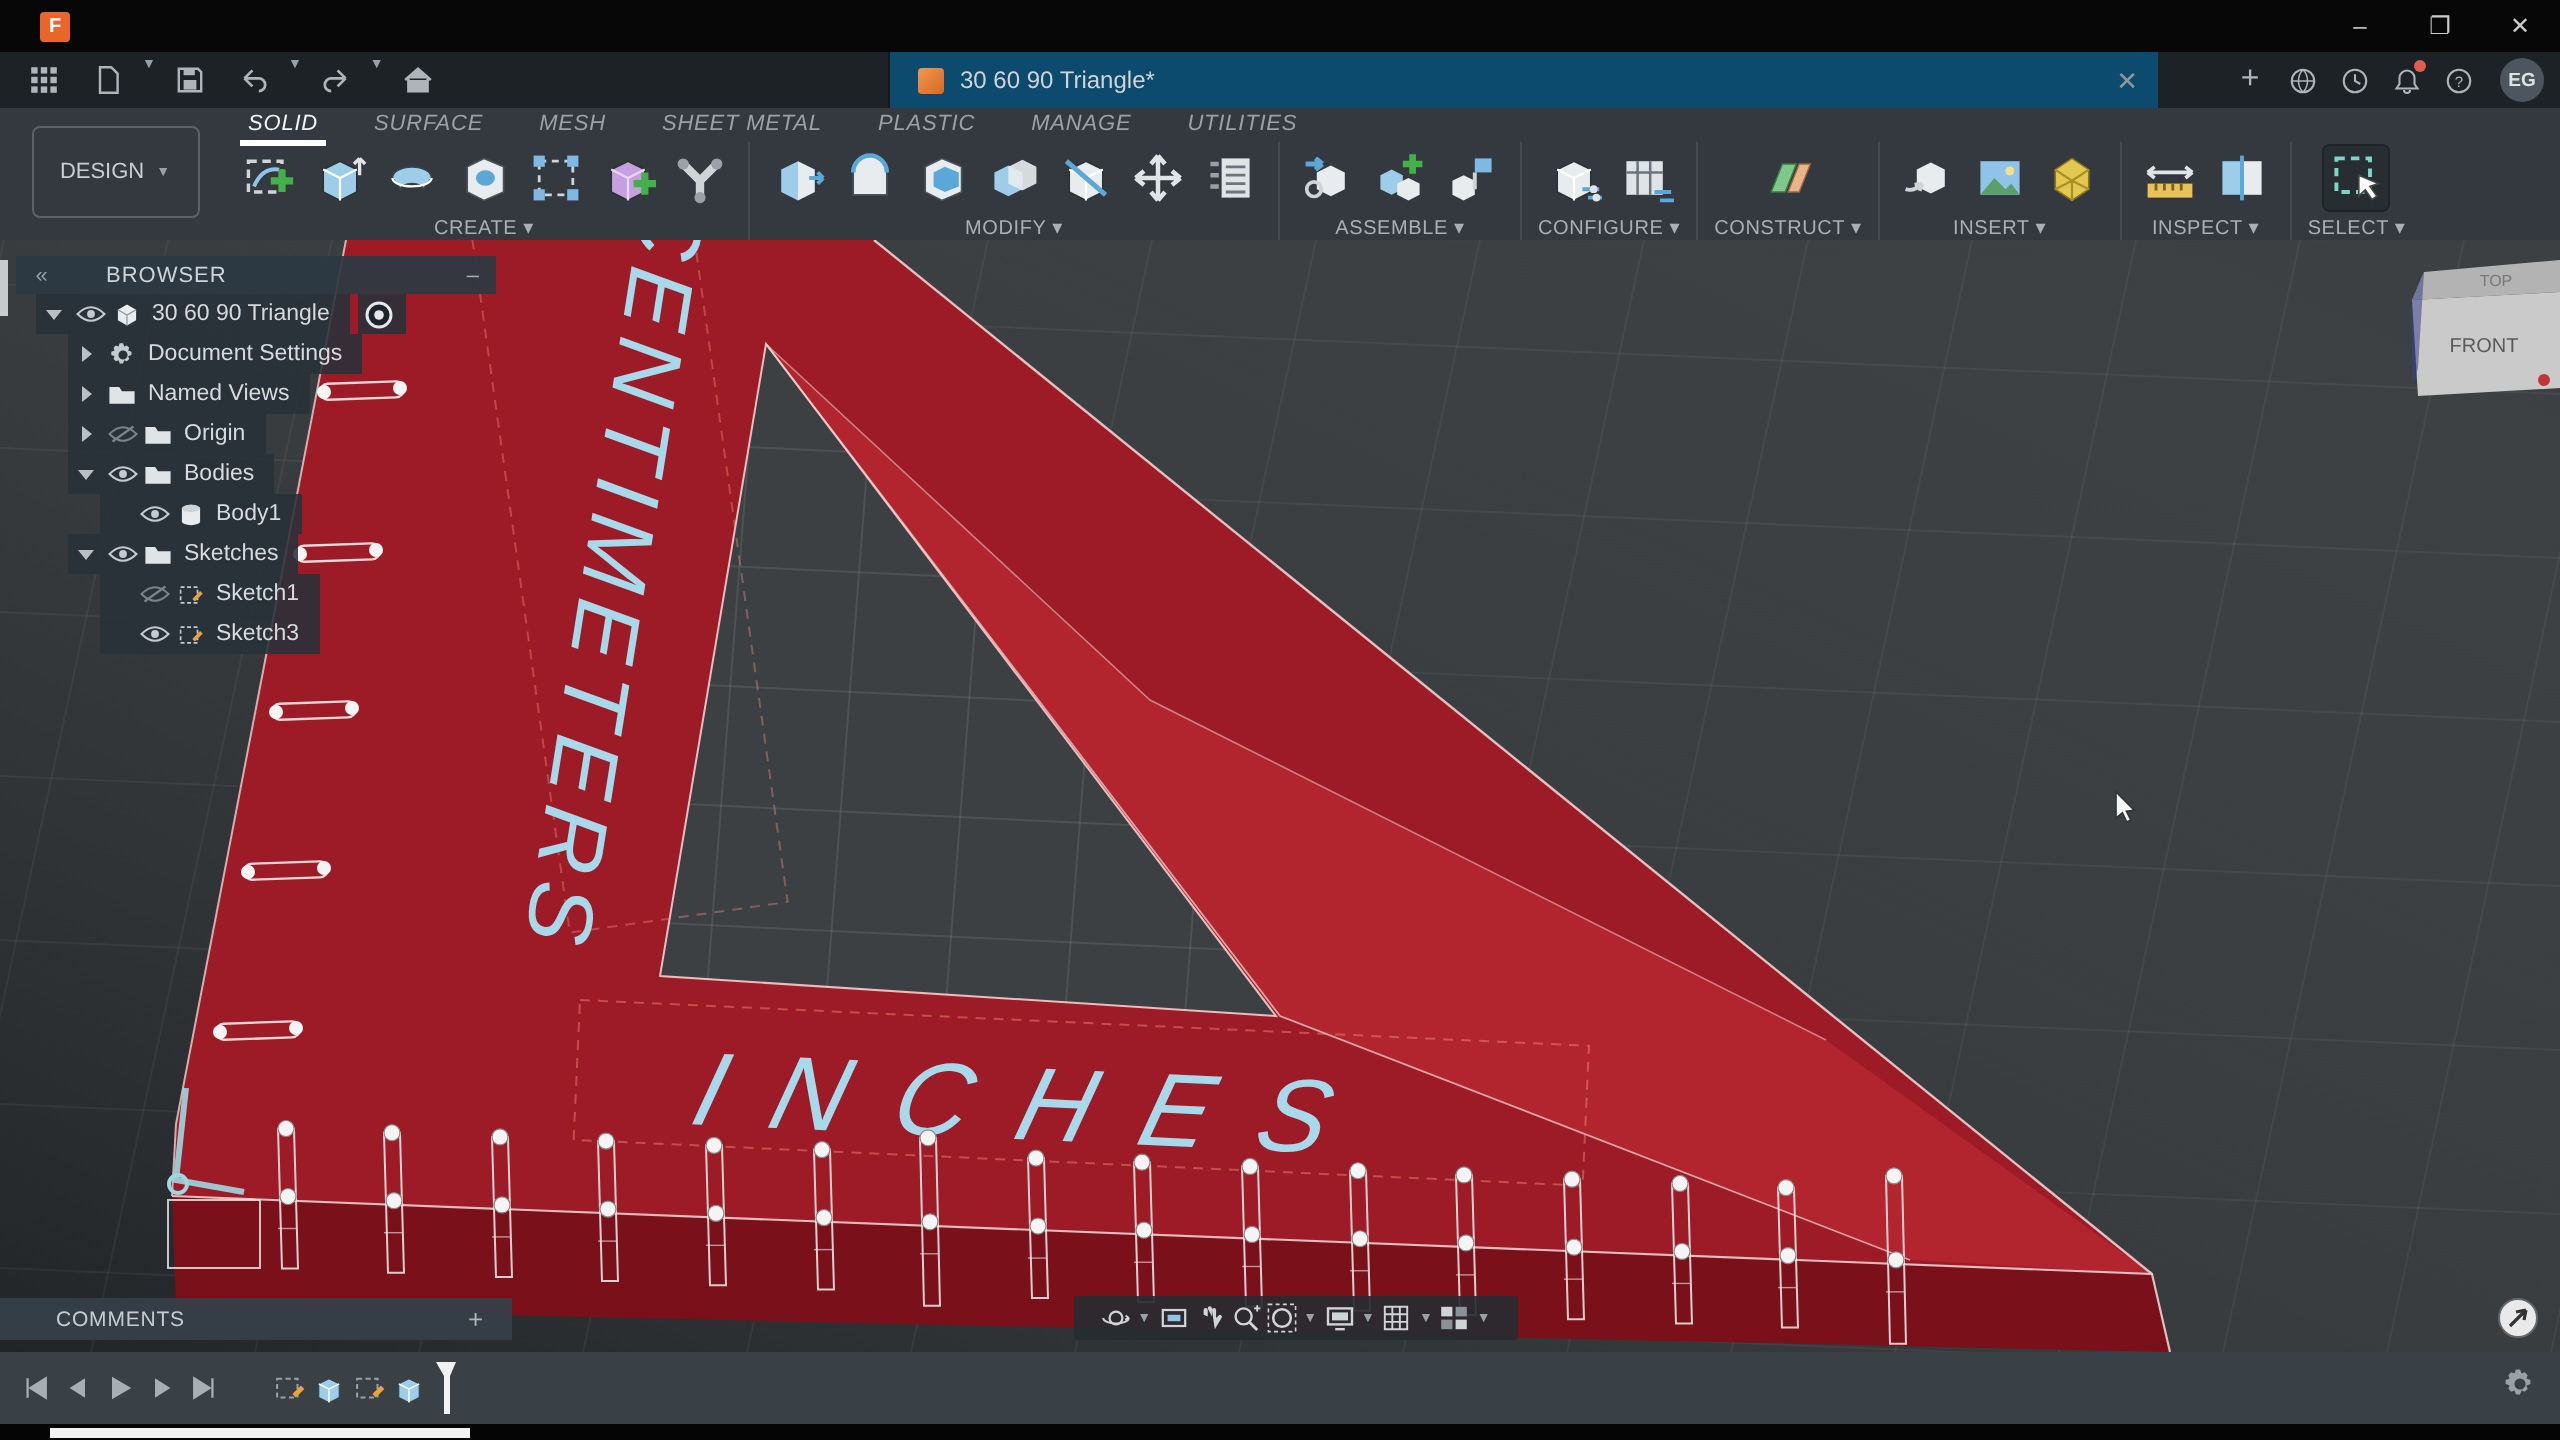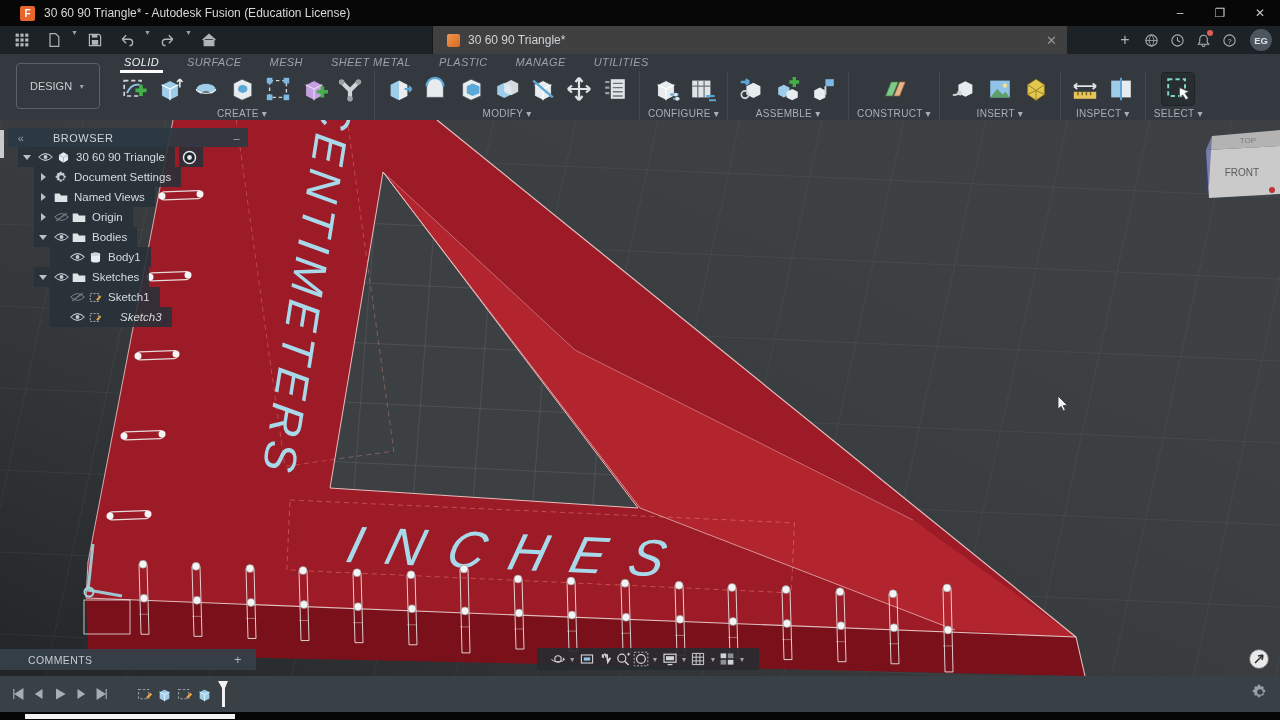--- a/index.html
+++ b/index.html
@@ -14,21 +14,21 @@
     color:#fff; font-size:10px; font-weight:bold; display:flex; align-items:center; justify-content:center; }
   #win-controls { position:absolute; right:0; top:0; height:26px; display:flex; }
   .winbtn { width:40px; height:26px; display:flex; align-items:center; justify-content:center;
     color:#c9c9c9; font-size:12px; }
 
   
   #tabrow { position:absolute; left:0; top:26px; width:1280px; height:28px; background:#1d2226;
     display:flex; align-items:center; }
   .qicon { width:26px; height:22px; display:flex; align-items:center; justify-content:center; margin:0 3px; }
   .qicon svg, .ricon svg { display:block; }
-  #doctab { position:absolute; left:432px; top:0; width:635px; height:28px; background:#404040;
+  #doctab { position:absolute; left:444px; top:0; width:635px; height:28px; background:#0c4a6e;
     border-left:1px solid #14181b; display:flex; align-items:center; font-size:12px; color:#cfd4d8; }
   #doctab .cube { width:13px; height:13px; margin:0 8px 0 14px; background:linear-gradient(135deg,#f29650,#d86a20);
     border-radius:2px; }
   #tab-close { position:absolute; right:10px; color:#8e979d; font-size:13px; }
   #tabright { position:absolute; right:0; top:26px; height:28px; display:flex; align-items:center; }
   .ricon { width:26px; height:24px; display:flex; align-items:center; justify-content:center; position:relative; }
   #avatar { width:22px; height:22px; border-radius:50%; background:#4d565e; color:#dde2e5; font-size:9.5px;
     font-weight:bold; display:flex; align-items:center; justify-content:center; margin:0 8px; }
   .notif-dot { position:absolute; top:2px; right:3px; width:6px; height:6px; border-radius:50%; background:#e05d50; }
 
@@ -79,21 +79,20 @@
   #bottomstrip { position:absolute; left:0; top:712px; width:1280px; height:8px; background:#050505; z-index:9; }
   #progress { position:absolute; left:25px; top:1.5px; width:210px; height:5px; background:#f2f2f2; }
 </style>
 </head>
 <body>
 
 <div id="stage">
 
   <div id="titlebar">
     <div id="fusion-logo">F</div>
-    <span>30 60 90 Triangle* - Autodesk Fusion (Education License)</span>
     <div id="win-controls">
       <div class="winbtn">–</div>
       <div class="winbtn">❐</div>
       <div class="winbtn">✕</div>
     </div>
   </div>
 
   <div id="tabrow">
     <div id="quick-icons" style="display:flex;margin-left:6px;">
         <div class="qicon">
@@ -294,62 +293,62 @@
                 <path d="M3 5 h3 M3 9 h3 M3 13 h3" stroke="#9aa1a6" stroke-width="1.6"></path>
               </svg>
             </div>
           </div>
           <div class="glabel">MODIFY ▾</div>
         </div>
         <div class="group">
           <div class="tools">
             <div class="tool">
               <svg width="28" height="28" viewBox="0 0 20 20">
+                <path d="M6 8 l5-2.5 5 2.5 v6 l-5 2.5-5-2.5Z" fill="#e8ecee"></path>
+                <path d="M2 5 h6 M8 5 l-2.5-2 M8 5 l-2.5 2" stroke="#5aa7d8" stroke-width="1.8" fill="none"></path>
+                <circle cx="5" cy="14" r="2.6" fill="none" stroke="#cfd4d7" stroke-width="1.3"></circle>
+              </svg>
+            </div>
+            <div class="tool">
+              <svg width="28" height="28" viewBox="0 0 20 20">
+                <path d="M3 9 l4-2 4 2 v5 l-4 2-4-2Z" fill="#9ecde9"></path>
+                <path d="M9 12 l4-2 4 2 v4 l-4 2-4-2Z" fill="#e8ecee"></path>
+                <path d="M11 5 h7 M14.5 1.5 v7" stroke="#43b049" stroke-width="2.4"></path>
+              </svg>
+            </div>
+            <div class="tool">
+              <svg width="28" height="28" viewBox="0 0 20 20">
+                <path d="M3 11 l4-2 4 2 v5 l-4 2-4-2Z" fill="#e8ecee"></path>
+                <rect x="11" y="3" width="6" height="5" fill="#7db9e2"></rect>
+                <path d="M11 8 v6" stroke="#cfd4d7" stroke-width="1.4"></path>
+              </svg>
+            </div>
+          </div>
+          <div class="glabel">ASSEMBLE ▾</div>
+        </div>
+        <div class="group">
+          <div class="tools">
+            <div class="tool">
+              <svg width="28" height="28" viewBox="0 0 20 20">
                 <path d="M4 7 l6-3 6 3 v8 l-6 3 -6-3Z" fill="#e8ecee" stroke="#2c3236" stroke-width=".6"></path>
                 <path d="M4 7 l6 3 6-3 M10 10 v8" stroke="#fff" stroke-width=".8" fill="none"></path>
                 <path d="M13 14 h6 M15 17 h6" stroke="#5aa7d8" stroke-width="1.4"></path>
                 <circle cx="17" cy="14" r="1.4" fill="#dfe4e7"></circle>
                 <circle cx="18" cy="17" r="1.4" fill="#dfe4e7"></circle>
               </svg>
             </div>
             <div class="tool">
               <svg width="28" height="28" viewBox="0 0 20 20">
                 <rect x="3" y="4" width="13" height="12" fill="#dfe4e7"></rect>
                 <path d="M3 8 h13 M7 4 v12 M11.5 4 v12" stroke="#6b757c" stroke-width=".9"></path>
                 <path d="M13 15 h6 M15 18 h6" stroke="#5aa7d8" stroke-width="1.4"></path>
               </svg>
             </div>
           </div>
           <div class="glabel">CONFIGURE ▾</div>
-        </div>
-        <div class="group">
-          <div class="tools">
-            <div class="tool">
-              <svg width="28" height="28" viewBox="0 0 20 20">
-                <path d="M6 8 l5-2.5 5 2.5 v6 l-5 2.5-5-2.5Z" fill="#e8ecee"></path>
-                <path d="M2 5 h6 M8 5 l-2.5-2 M8 5 l-2.5 2" stroke="#5aa7d8" stroke-width="1.8" fill="none"></path>
-                <circle cx="5" cy="14" r="2.6" fill="none" stroke="#cfd4d7" stroke-width="1.3"></circle>
-              </svg>
-            </div>
-            <div class="tool">
-              <svg width="28" height="28" viewBox="0 0 20 20">
-                <path d="M3 9 l4-2 4 2 v5 l-4 2-4-2Z" fill="#9ecde9"></path>
-                <path d="M9 12 l4-2 4 2 v4 l-4 2-4-2Z" fill="#e8ecee"></path>
-                <path d="M11 5 h7 M14.5 1.5 v7" stroke="#43b049" stroke-width="2.4"></path>
-              </svg>
-            </div>
-            <div class="tool">
-              <svg width="28" height="28" viewBox="0 0 20 20">
-                <path d="M3 11 l4-2 4 2 v5 l-4 2-4-2Z" fill="#e8ecee"></path>
-                <rect x="11" y="3" width="6" height="5" fill="#7db9e2"></rect>
-                <path d="M11 8 v6" stroke="#cfd4d7" stroke-width="1.4"></path>
-              </svg>
-            </div>
-          </div>
-          <div class="glabel">ASSEMBLE ▾</div>
         </div>
         <div class="group">
           <div class="tools">
             <div class="tool">
               <svg width="28" height="28" viewBox="0 0 20 20">
                 <path d="M4 15 l4-10 h5 l-4 10Z" fill="#7ec98a" stroke="#3d7a47" stroke-width=".5"></path>
                 <path d="M10 15 l4-10 h4 l-4 10Z" fill="#e8b48a" stroke="#9c6a3c" stroke-width=".5"></path>
               </svg>
             </div>
           </div>
@@ -801,21 +800,21 @@
                 <path d="M1 7 Q10 -2 19 7 Q10 16 1 7Z" fill="none" stroke="#c3cad0" stroke-width="1.4"></path>
                 <circle cx="10" cy="7" r="2.6" fill="#c3cad0"></circle>
               </svg>
             </span>
             <span class="bic">
               <svg width="13" height="13" viewBox="0 0 20 20">
                 <rect x="2" y="4" width="13" height="12" fill="none" stroke="#c3cad0" stroke-width="1.3" stroke-dasharray="3 2"></rect>
                 <path d="M11 13 l6-6 2 2-6 6Z" fill="#e8a33c"></path>
               </svg>
             </span>
-            <span style="margin-left:16px;font-style:italic;">Sketch3</span>
+            <span style="margin-left:4px;">Sketch3</span>
           </div>
         </div>
       </div>
   </div>
 
   <div id="comments">
     <span style="margin-left:28px;">COMMENTS</span>
     <span class="plus">+</span>
   </div>
 

